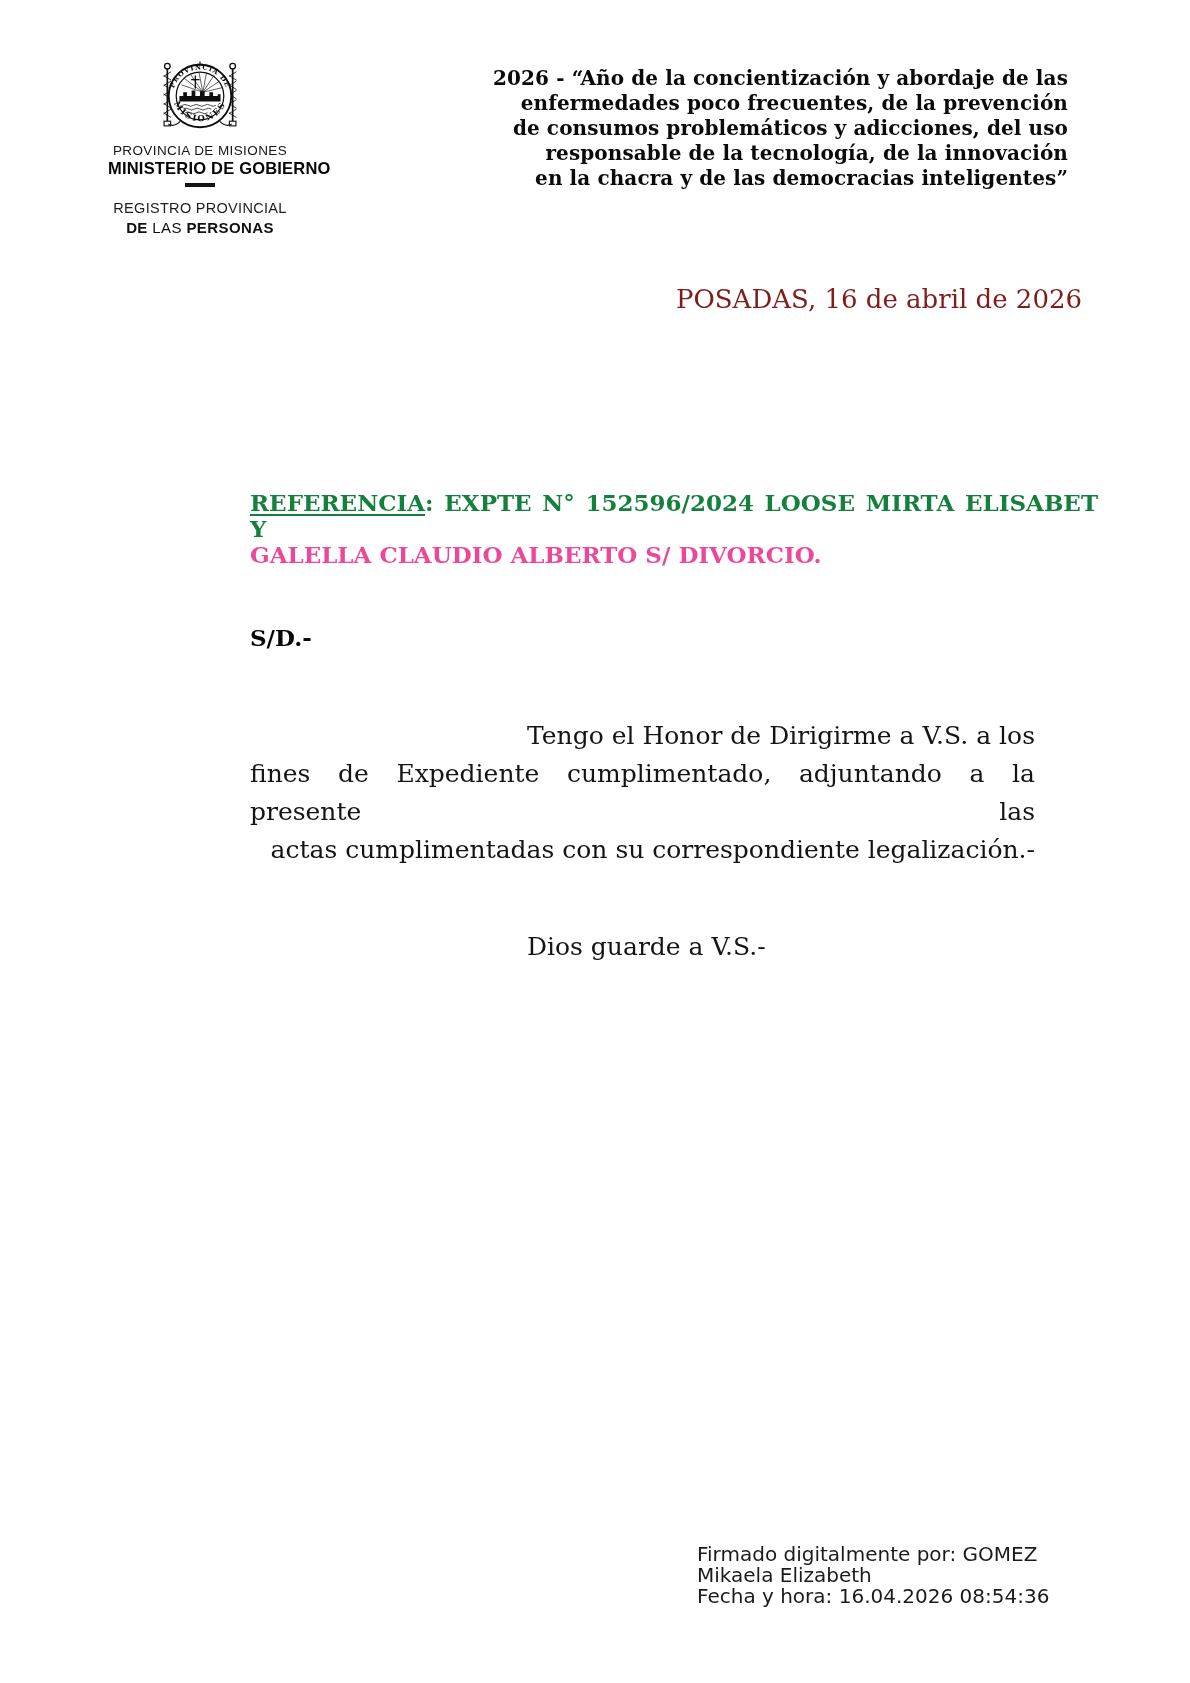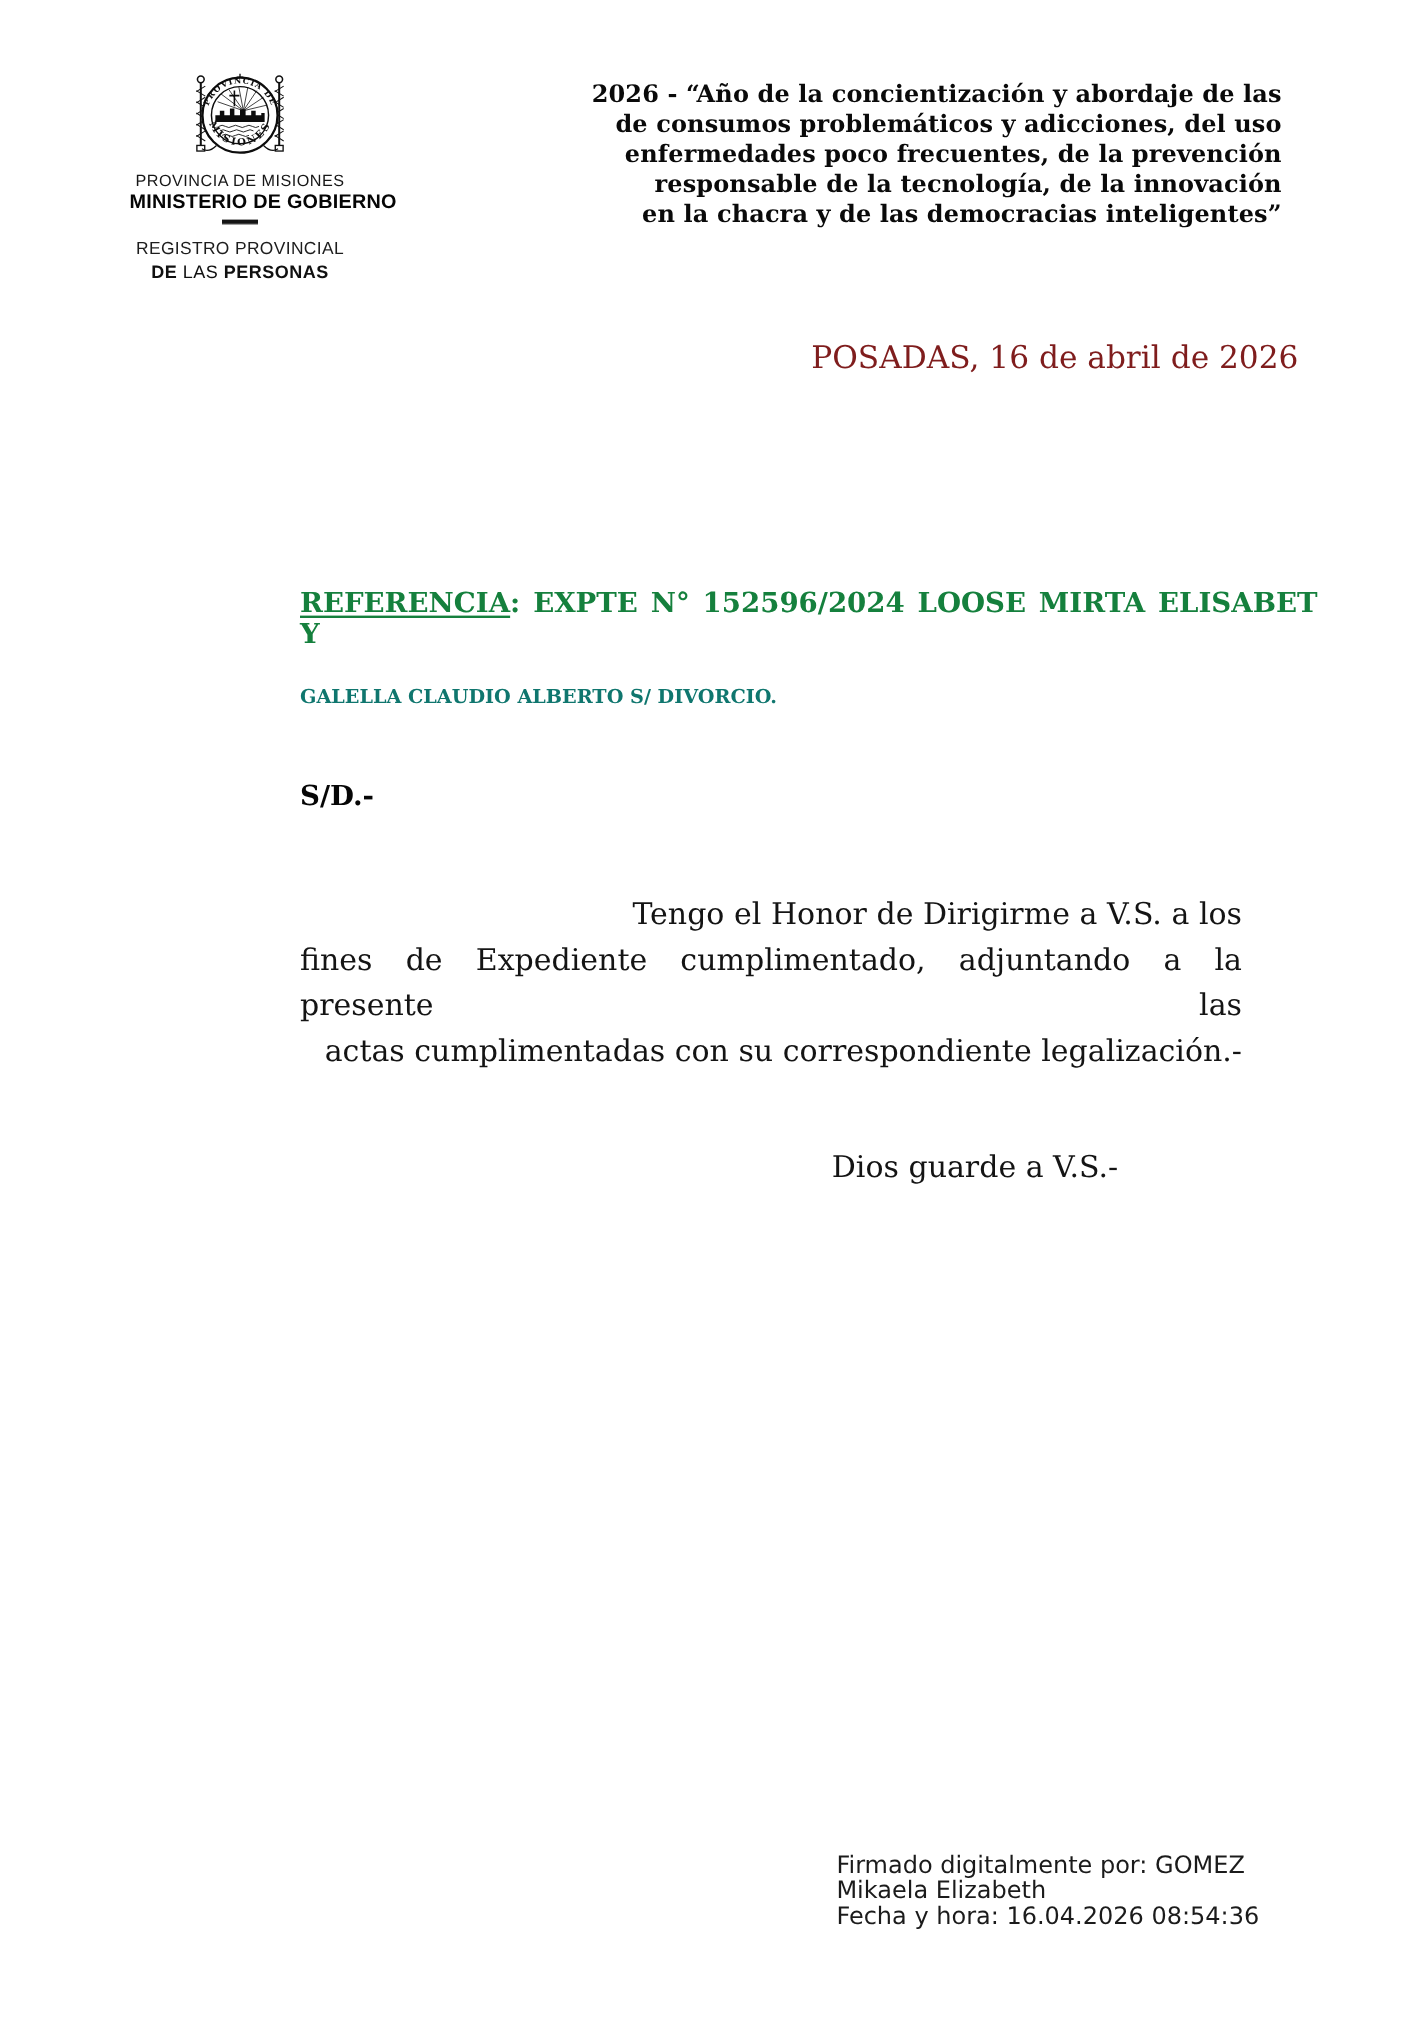--- a/index.html
+++ b/index.html
@@ -46,30 +46,30 @@
   
   .dateline { position:absolute; left:676px; top:284px; font-size:26px; line-height:30px; color:#7f1d1d; white-space:nowrap; }
 
   
   .content { position:absolute; left:250px; top:490px; width:848px; }
   .ref-line1 {
     font-weight:bold; font-size:23px; line-height:26px; color:#15803d;
     text-align:justify; text-align-last:justify;
   }
   .ref-label { text-decoration:underline; text-decoration-thickness:2px; text-underline-offset:3px; }
-  .ref-line2 { font-weight:bold; font-size:16px; line-height:26px; color:#0f766e;margin-top:26px; }
+  .ref-line2 { font-weight:bold; font-size:23px; line-height:26px; color:#ec4899; }
 
   .court { margin-top:57px; font-weight:bold; font-size:23px; line-height:26px; color:#060606; }
 
   .bodytext { margin-top:66px; width:785px; font-size:25px; line-height:38px; color:#141414; }
   .body-l1 { margin-left:277px; text-align:justify; text-align-last:justify; }
   .body-l2 { text-align:justify; text-align-last:justify; }
   .body-l3 { text-align:right; }
 
-  .closing { margin-top:63px; margin-left:277px; font-size:25px; line-height:30px; color:#141414;text-align:center; }
+  .closing { margin-top:63px; margin-left:277px; font-size:25px; line-height:30px; color:#141414; }
 
   
   .signature {
     position:absolute; left:697px; top:1544px;
     font-family:"DejaVu Sans", "Liberation Sans", sans-serif;
     font-size:20px; line-height:21px; color:#1b1b1b; white-space:nowrap;
   }
 
   svg .ring-text { font-family:"DejaVu Serif", serif; font-weight:bold; }
 </style>
@@ -166,22 +166,22 @@
     </div>
     <div class="lh-province">PROVINCIA DE MISIONES</div>
     <div class="lh-ministry">MINISTERIO DE GOBIERNO</div>
     <div class="lh-rule"></div>
     <div class="lh-office1">REGISTRO PROVINCIAL</div>
     <div class="lh-office2"><span class="b">DE</span><span> LAS </span><span class="b">PERSONAS</span></div>
   </div>
 
   <div class="motto">
     <div>2026 - “Año de la concientización y abordaje de las</div>
+    <div>enfermedades poco frecuentes, de la prevención</div>
     <div>de consumos problemáticos y adicciones, del uso</div>
-    <div>enfermedades poco frecuentes, de la prevención</div>
     <div>responsable de la tecnología, de la innovación</div>
     <div>en la chacra y de las democracias inteligentes”</div>
   </div>
 
   <div class="dateline">POSADAS, 16 de abril de 2026</div>
 
   <div class="content">
     <div class="ref-line1"><span class="ref-label">REFERENCIA</span><span>: EXPTE N° 152596/2024 LOOSE MIRTA ELISABET Y</span></div>
     <div class="ref-line2">GALELLA CLAUDIO ALBERTO S/ DIVORCIO.</div>
 

